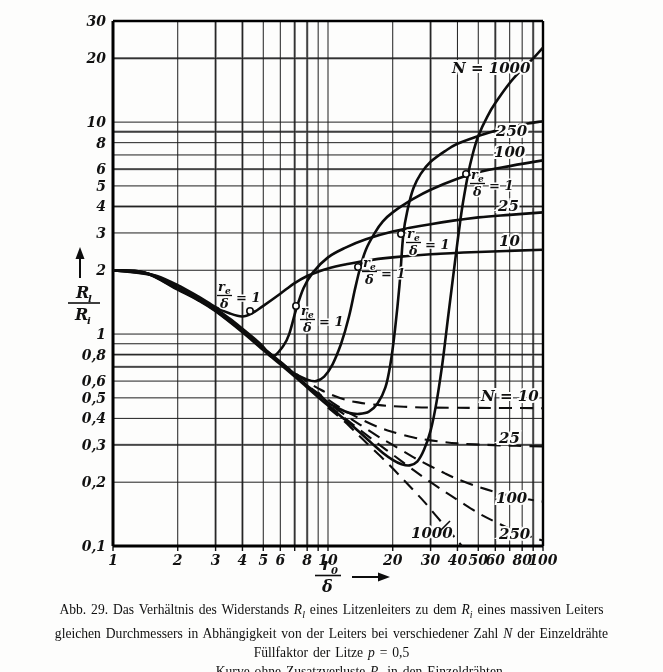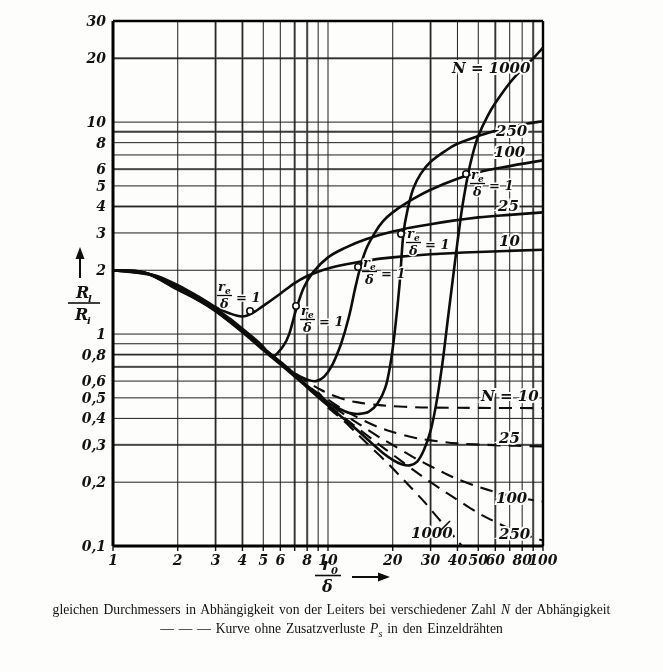--- a/index.html
+++ b/index.html
@@ -195,16 +195,18 @@
       <text x="75" y="320" class="axis-label" text-anchor="start">R</text>
       <text x="87" y="324" class="axis-sub" text-anchor="start">i</text>
       <text x="322" y="570" class="axis-label" text-anchor="start">r</text>
       <text x="331" y="574" class="axis-sub" text-anchor="start">0</text>
       <line x1="315" y1="575.5" x2="341" y2="575.5" stroke="#0d0d0d" stroke-width="1.6"></line>
       <text x="322" y="592" class="axis-label" text-anchor="start">δ</text>
       <line x1="352" y1="577" x2="384" y2="577" stroke="#0d0d0d" stroke-width="2"></line>
       <polygon points="390,577 378,572.5 378,581.5" fill="#0d0d0d"></polygon>
     </svg>
   <div id="caption">
-      <div><span>gleichen Durchmessers in Abhängigkeit von der Leiters bei verschiedener Zahl </span><span class="i">N</span><span> der Abhängigkeit</span></div>
+      <div><span>Abb. 29.  Das Verhältnis des Widerstands </span><span class="i">R</span><sub class="i">l</sub><span> eines Litzenleiters zu dem </span><span class="i">R</span><sub class="i">i</sub><span> eines massiven Leiters</span></div>
+      <div><span>gleichen Durchmessers in Abhängigkeit von der Leiters bei verschiedener Zahl </span><span class="i">N</span><span> der Einzeldrähte</span></div>
+      <div><span>Füllfaktor der Litze </span><span class="i">p</span><span> = 0,5</span></div>
       <div><span>— — — Kurve ohne Zusatzverluste </span><span class="i">P</span><sub class="i">s</sub><span> in den Einzeldrähten</span></div>
     </div>
 </div>
 
 </body></html>

